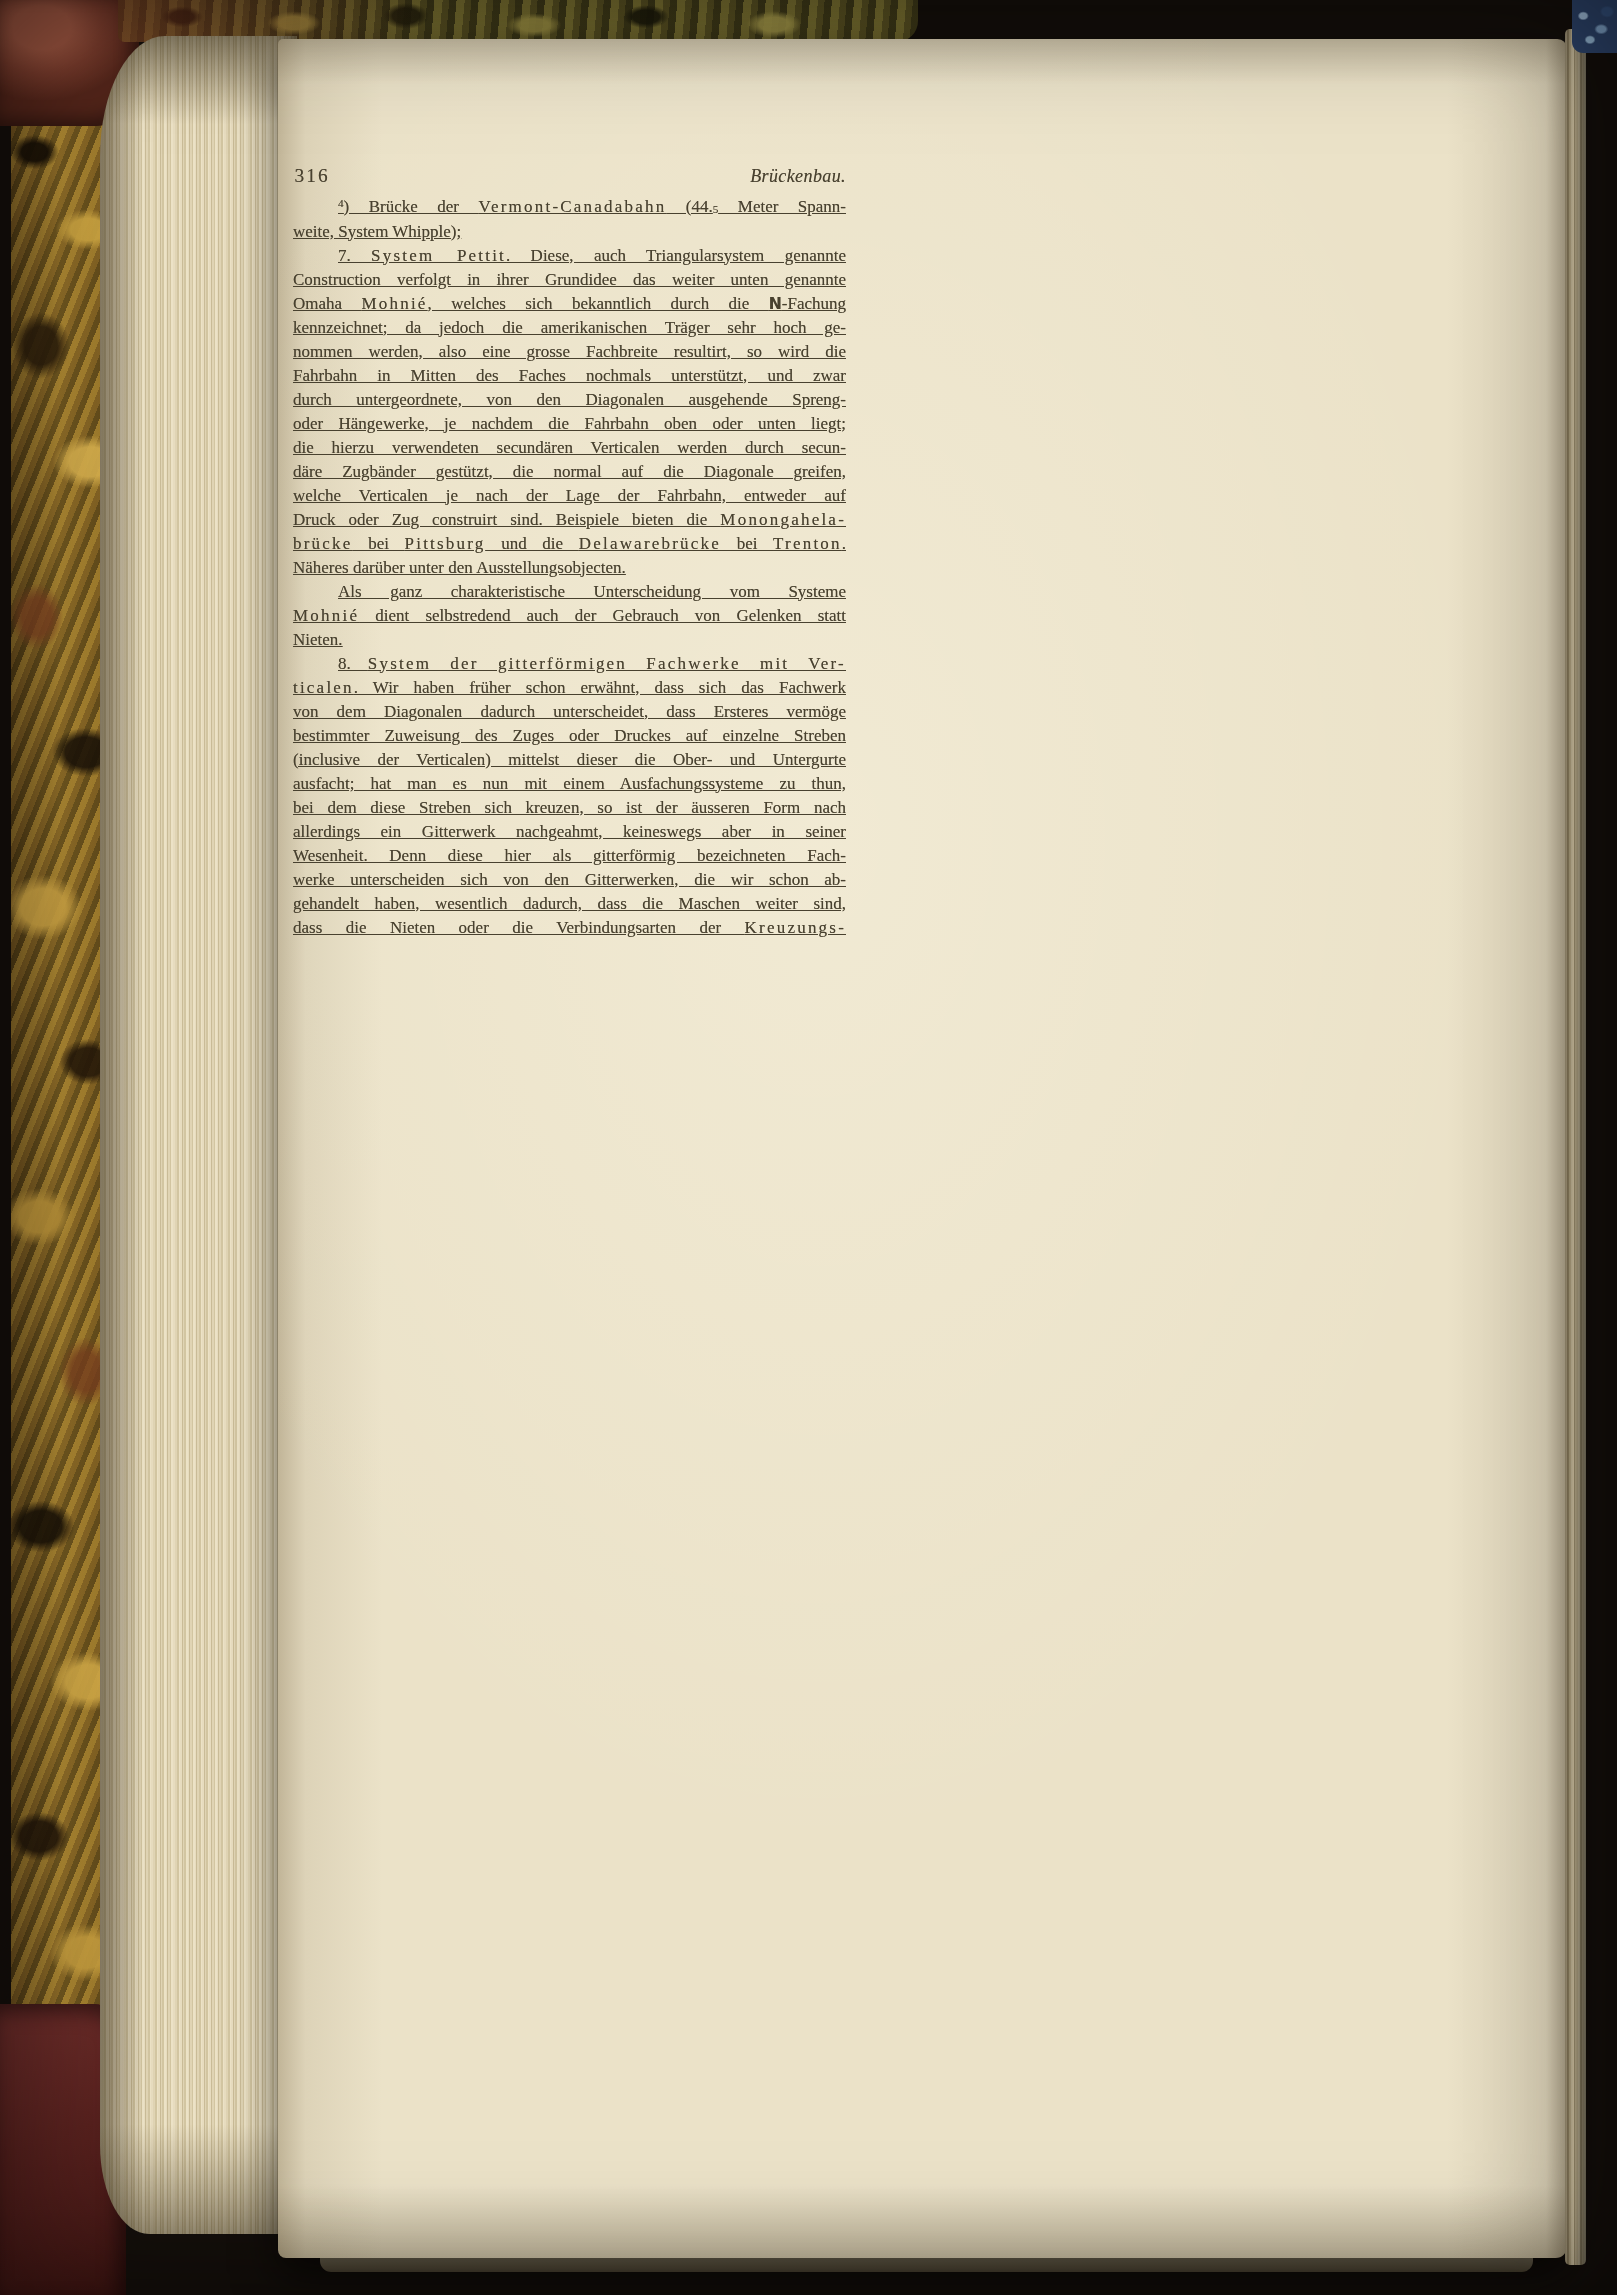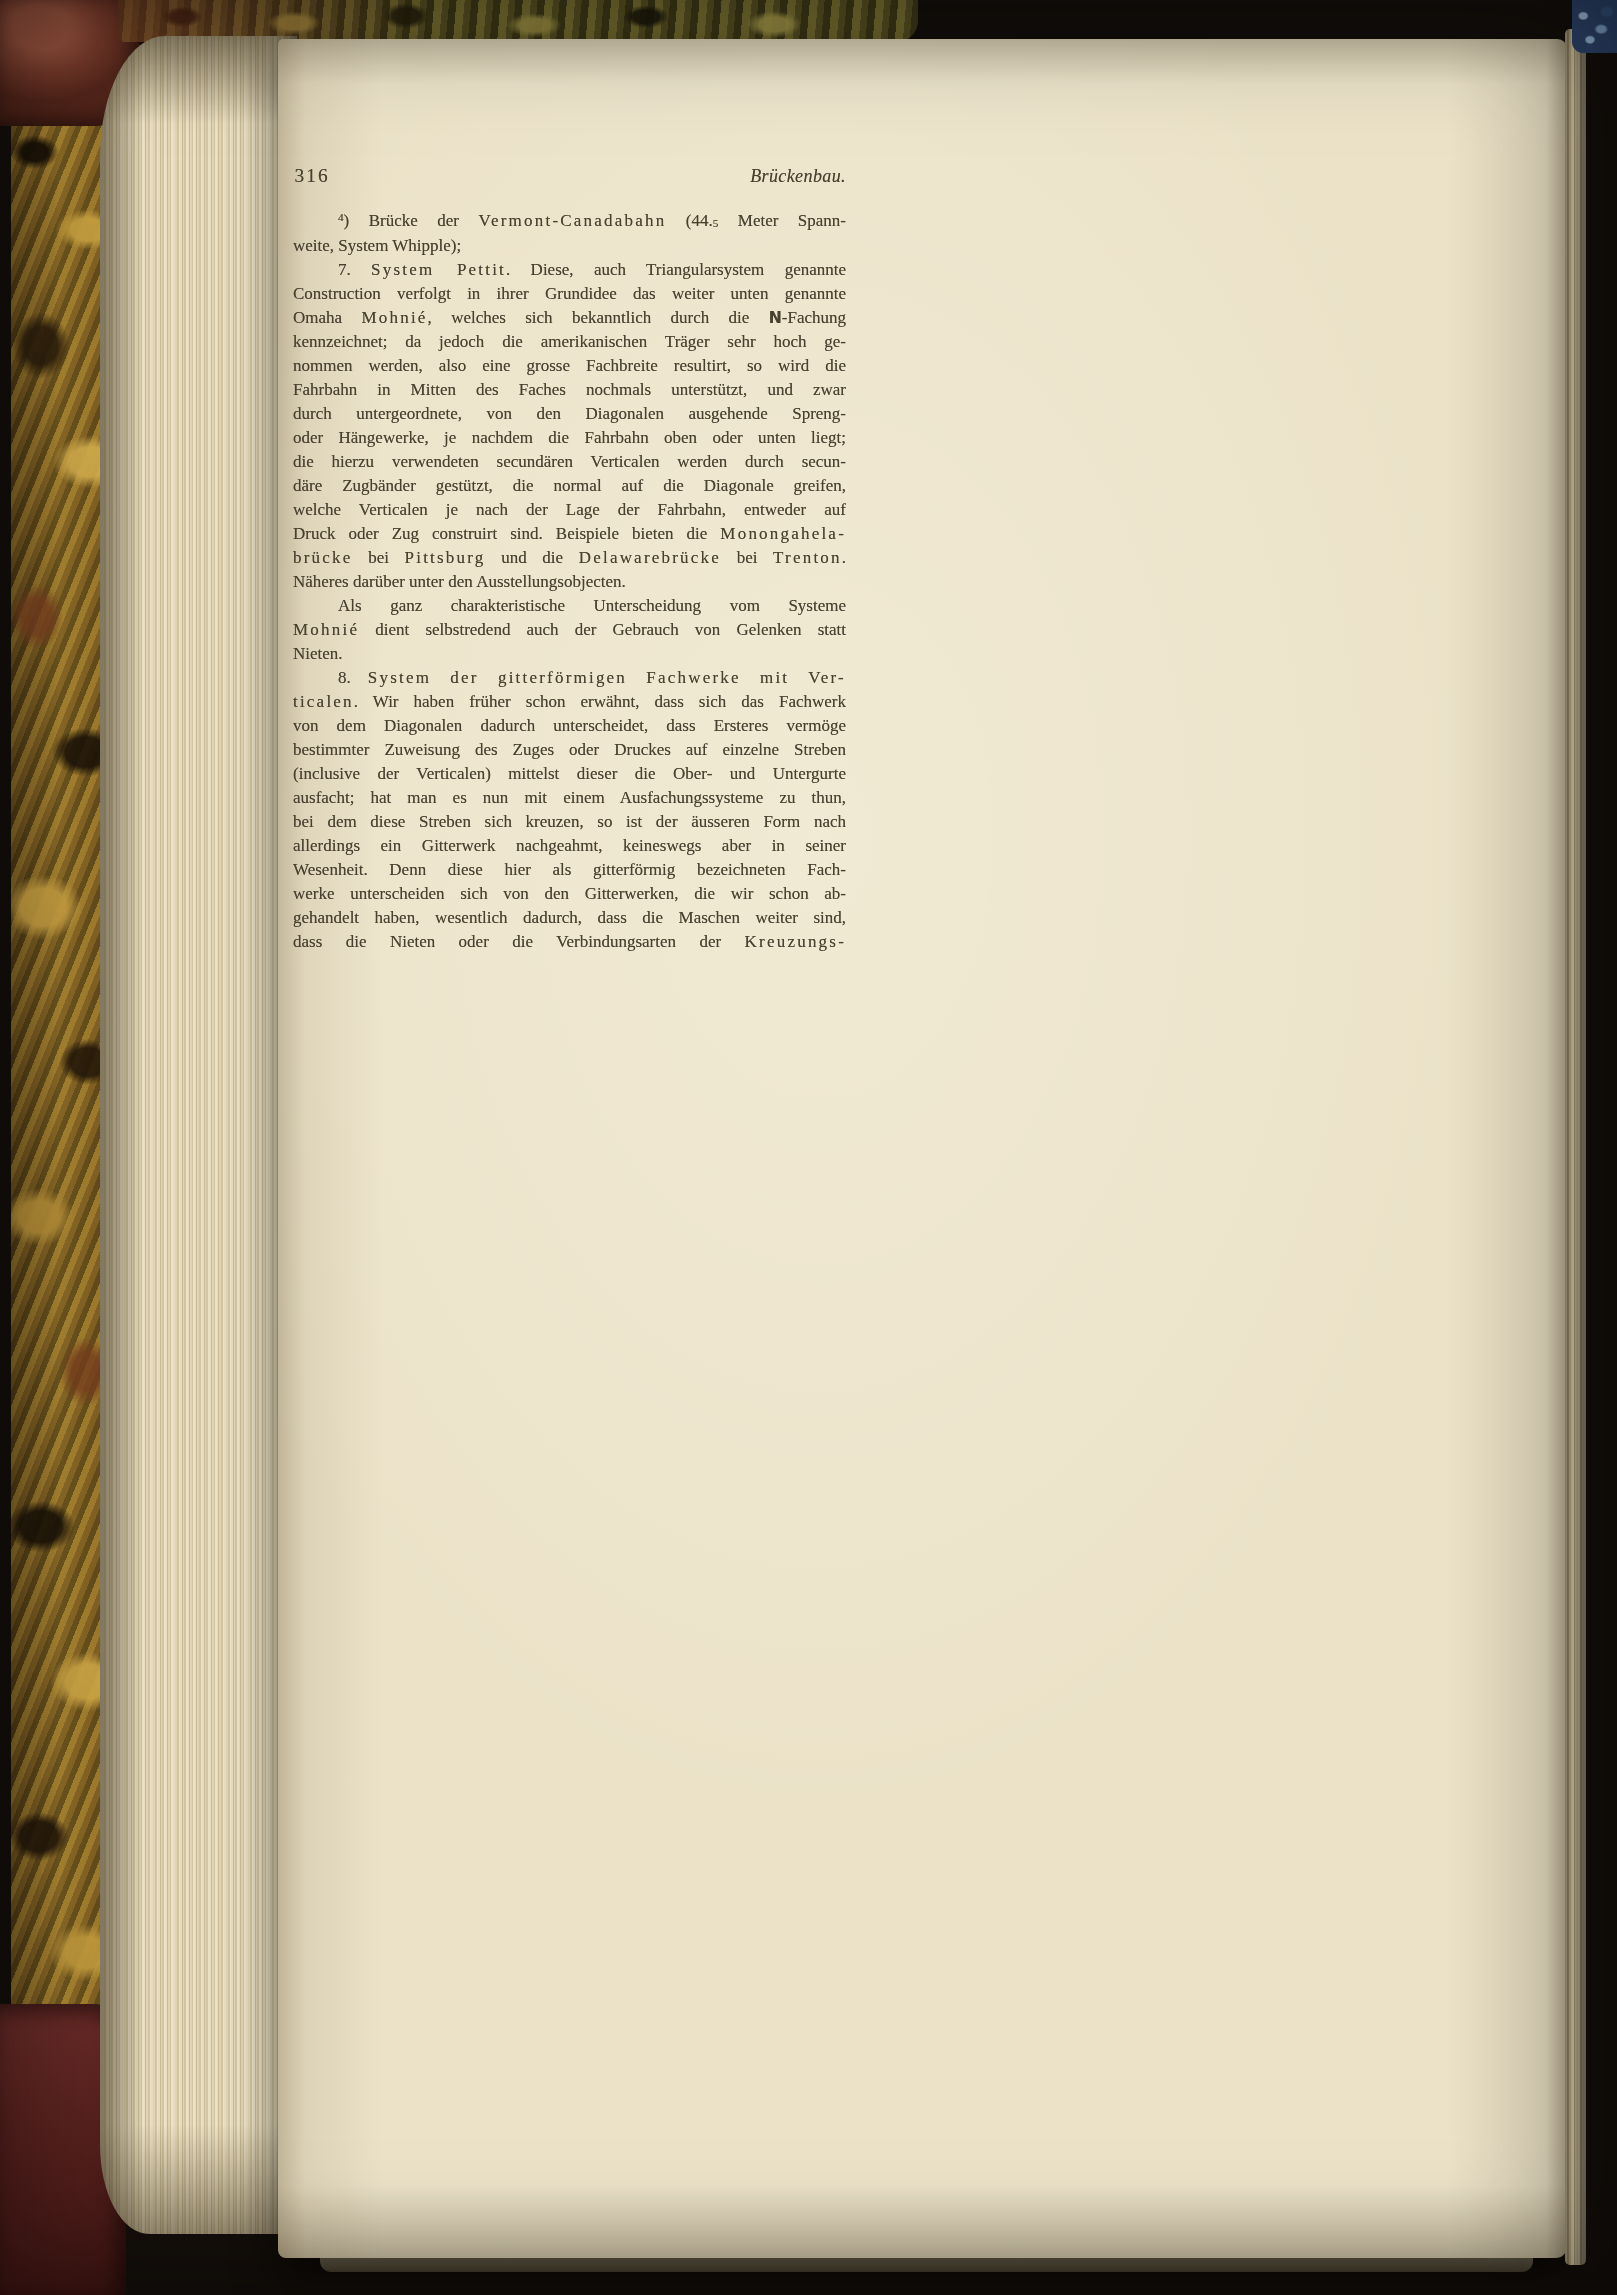--- a/index.html
+++ b/index.html
@@ -114,24 +114,24 @@
       radial-gradient(9.7px 8px at 78% 22%, #34507c 0 50%, transparent 75%),
       #2c4268;
   }
 
   
   .text-layer{
     position:absolute; left:293px; top:163px; width:553px; z-index:20;
     color:#48412f;
     text-shadow:0 0 0.4px rgba(70,60,45,.55);
   }
-  .pagehead{ position:relative; height:27.5px; margin-bottom:18px; }
+  .pagehead{ position:relative; height:27.5px; margin-bottom:4px; }
   .pagenum{ position:absolute; left:1.6px; top:1.6px; font-size:19.4px; letter-spacing:2px; }
   .runtitle{ display:block; text-align:right; font-style:italic; font-size:18px; padding-top:3.2px; letter-spacing:0.4px; }
-  .textbody{ font-size:17px; line-height:24px; }
+  .textbody{ font-size:17px; line-height:24px;text-decoration:underline; }
   .para{ margin:0; }
   .line{ text-align:justify; text-align-last:justify; overflow:hidden; }
   .line.plast{ text-align-last:left; }
   .line.pfirst{ text-indent:45px; }
   .sp{ letter-spacing:.13em; }
   .bd{ font-weight:bold; font-family:"DejaVu Sans",sans-serif; font-size:.92em; }
   .sup{ font-size:.66em; position:relative; top:-.42em; }
   .sub{ font-size:.66em; position:relative; top:.16em; }
 </style>
 </head>

